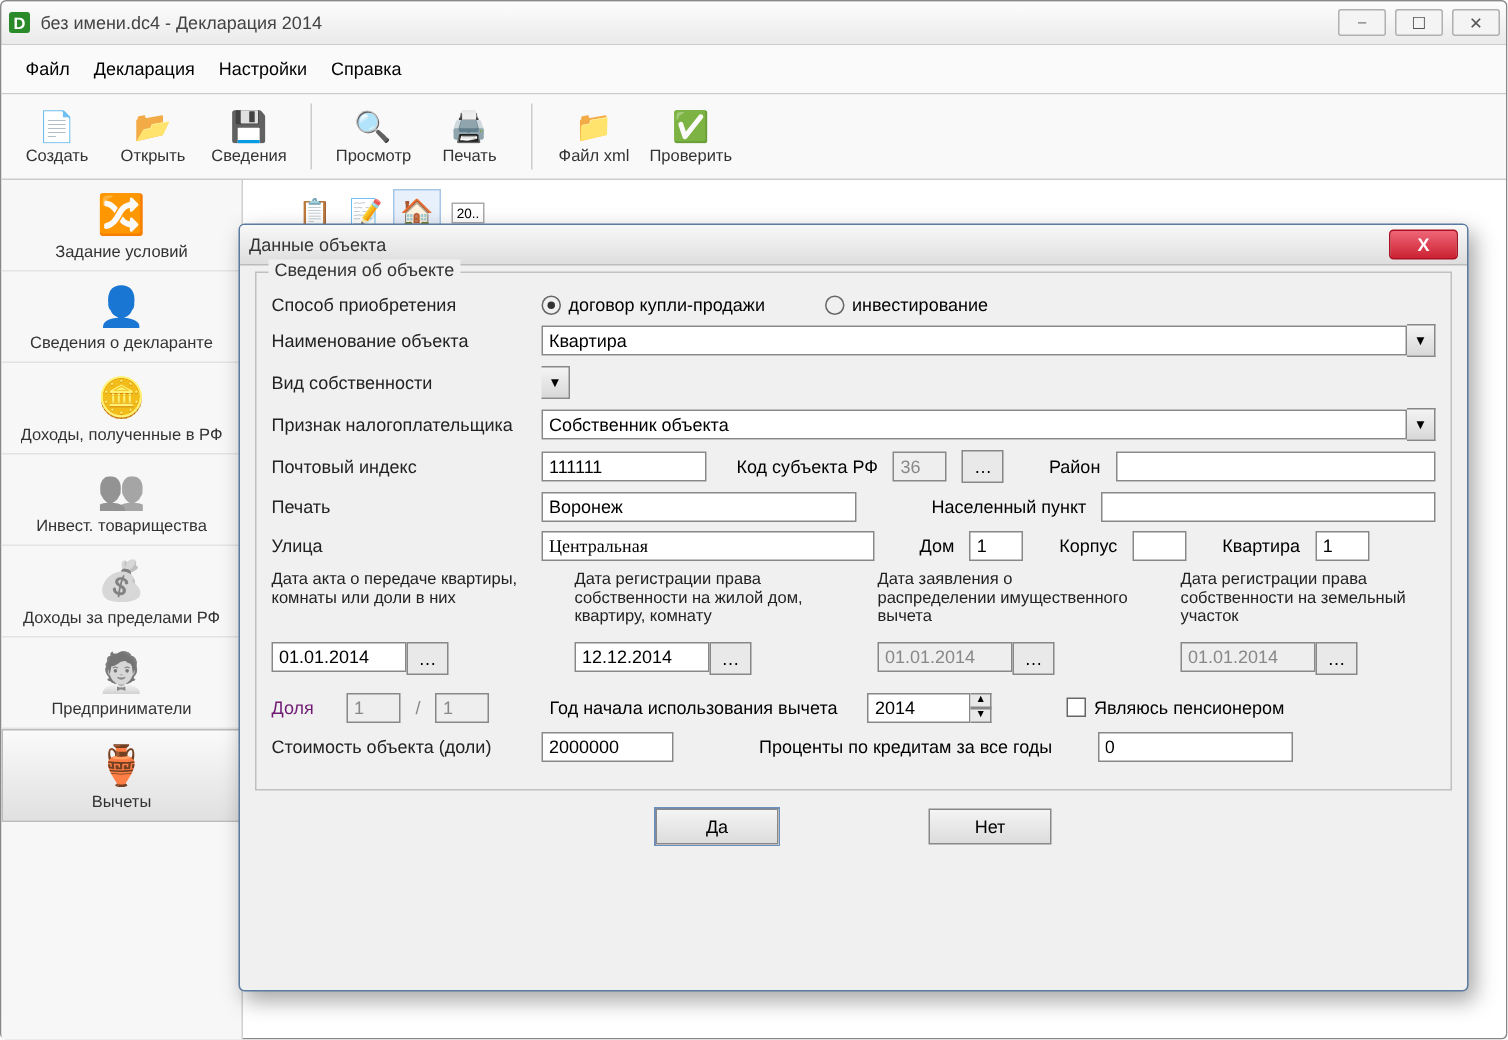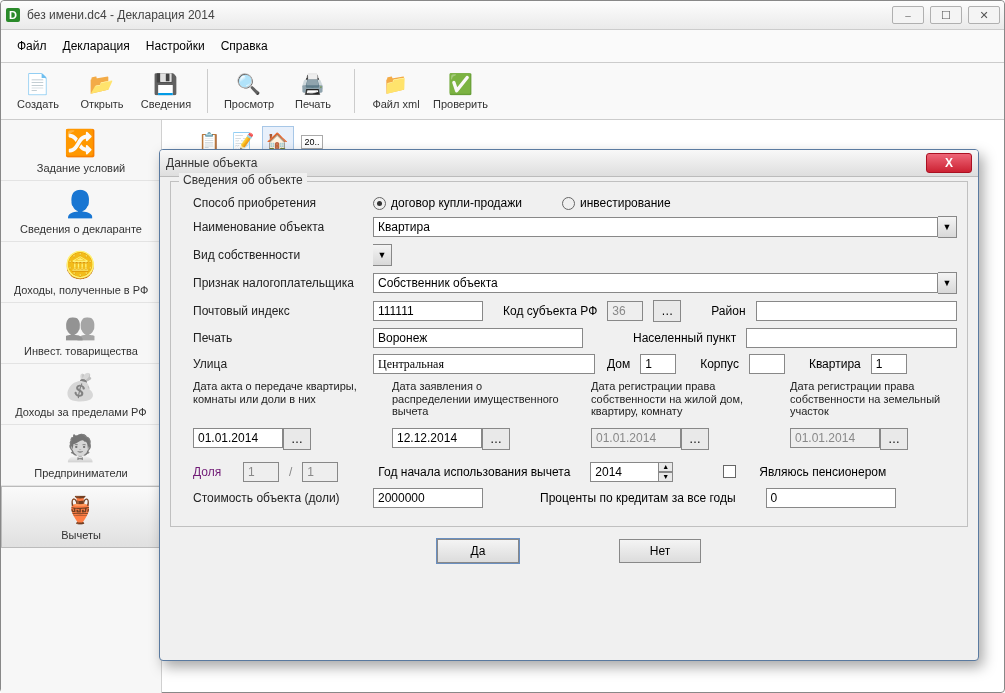--- a/index.html
+++ b/index.html
@@ -26,42 +26,42 @@
 .main{flex:1;position:relative;padding:4px}
 .subtoolbar{display:flex;gap:2px;padding:2px;margin-left:26px}
 .stbtn{width:30px;height:30px;border:1px solid transparent;display:flex;align-items:center;justify-content:center;font-size:18px;cursor:pointer}
 .stbtn.sel{border:1px solid #a7c7e7;background:#e8f0fb}
 
 .dialog{position:absolute;left:158px;top:148px;width:820px;height:512px;border:1px solid #5a7aa0;background:#f0f0f0;box-shadow:4px 6px 14px rgba(0,0,0,.35);border-radius:4px;overflow:hidden;box-sizing:border-box}
 .dlg-title{height:26px;background:linear-gradient(#f8f8f8,#dedede);display:flex;align-items:center;padding:0 6px;border-bottom:1px solid #bbb}
 .dlg-title span{color:#333}
 .dlg-close{margin-left:auto;width:44px;height:18px;background:linear-gradient(#e67,#c23);border:1px solid #a12;border-radius:3px;display:flex;align-items:center;justify-content:center;color:#fff;font-weight:bold;font-size:12px;cursor:pointer}
 .dlg-body{padding:4px 10px 8px 10px}
-.group{border:1px solid #c0c0c0;padding:8px 10px 12px 22px;position:relative}
+.group{border:1px solid #c0c0c0;padding:8px 10px 12px 10px;position:relative}
 .group-title{position:absolute;top:-9px;left:8px;background:#f0f0f0;padding:0 4px;color:#333}
 .row{display:flex;align-items:center;margin:6px 0;gap:10px}
 .lbl{width:170px;color:#222}
 .field{border:1px solid #888;background:#fff;height:20px;padding:1px 4px;box-sizing:border-box;font-family:inherit;font-size:12px}
 .combo{flex:1;display:flex;align-items:center;position:relative}
 .combo .field{flex:1}
 .drop{width:18px;height:20px;border:1px solid #888;border-left:none;background:linear-gradient(#f4f4f4,#d8d8d8);display:flex;align-items:center;justify-content:center;font-size:9px;cursor:pointer}
 .radio{display:inline-flex;align-items:center;gap:5px;cursor:pointer}
 .radio .rdot{width:11px;height:11px;border:1px solid #666;border-radius:50%;display:flex;align-items:center;justify-content:center}
 .radio.sel .rdot:after{content:"";width:5px;height:5px;background:#333;border-radius:50%}
 .small{width:69px}
 .tiny{width:36px}
 .mbtn{width:26px;height:20px;border:1px solid #888;background:#e9e9e9;display:flex;align-items:center;justify-content:center;cursor:pointer}
 .datebox{width:90px}
 .headerlbl{font-size:11px;color:#222;line-height:1.15}
 .cols4{display:flex;gap:32px;margin-top:6px}
 .cols4>div{flex:1}
 .spin{display:flex}
 .spin .sbtns{display:flex;flex-direction:column;width:14px}
 .spin .sbtns div{flex:1;border:1px solid #888;border-left:none;background:#e9e9e9;font-size:7px;display:flex;align-items:center;justify-content:center;cursor:pointer}
-.chk{display:inline-flex;align-items:flex-start;gap:23px;cursor:pointer}
+.chk{display:inline-flex;align-items:flex-start;gap:5px;cursor:pointer}
 .chk .box{width:11px;height:11px;border:1px solid #666;background:#fff}
 .btns{display:flex;justify-content:center;gap:100px;margin-top:12px}
 .btn{width:80px;height:22px;border:1px solid #888;background:linear-gradient(#f4f4f4,#dcdcdc);display:flex;align-items:center;justify-content:center;cursor:pointer}
 .btn.def{box-shadow:0 0 0 1px #6a8fc0}
 .dis-field{background:#eee;color:#888}
 </style>
 </head>
 <body>
 
 <div class="app">
@@ -218,37 +218,37 @@
         <div class="row">
           <div class="lbl">Печать</div>
           <input class="field" style="width: 210px;" value="Воронеж">
           <span style="margin-left:40px">Населенный пункт</span>
           <input class="field" style="flex: 1 1 0%;">
         </div>
 
         <div class="row">
           <div class="lbl">Улица</div>
           <input class="field" style="width: 222px; font-family: Liberation Serif, serif;" value="Центральная">
-          <span style="margin-left:2px">Дом</span>
+          <span style="margin-left:20px">Дом</span>
           <input class="field tiny" value="1" style="">
           <span style="margin-left:14px">Корпус</span>
           <input class="field tiny" style="">
           <span style="margin-left:14px">Квартира</span>
           <input class="field tiny" value="1" style="">
         </div>
 
         <div class="cols4">
           <div>
               <div class="headerlbl">Дата акта о передаче квартиры, комнаты или доли в них</div>
             </div>
           <div>
+              <div class="headerlbl">Дата регистрации права собственности на жилой дом, квартиру, комнату</div>
+            </div>
+          <div>
               <div class="headerlbl">Дата заявления о распределении имущественного вычета</div>
-            </div>
-          <div>
-              <div class="headerlbl">Дата регистрации права собственности на жилой дом, квартиру, комнату</div>
             </div>
           <div>
               <div class="headerlbl">Дата регистрации права собственности на земельный участок</div>
             </div>
         </div>
         <div class="cols4" style="margin-top:10px">
           <div>
               <div style="display:flex">
                 <input class="field datebox" value="01.01.2014" style="">
                 <div class="mbtn">…</div>
@@ -288,21 +288,21 @@
               </div>
           </div>
           <label class="chk" style="margin-left:40px">
               <span class="box"></span>
               <span>Являюсь пенсионером</span>
             </label>
         </div>
 
         <div class="row">
           <div class="lbl">Стоимость объекта (доли)</div>
-          <input class="field" style="width: 110px;" value="2000000">
+          <input class="field" style="width: 88px;" value="2000000">
           <span style="margin-left:47px">Проценты по кредитам за все годы</span>
           <input class="field" style="width: 130px; margin-left: 20px;" value="0">
         </div>
       </div>
 
       <div class="btns">
         <div class="btn def">
             <span>Да</span>
           </div>
         <div class="btn">

